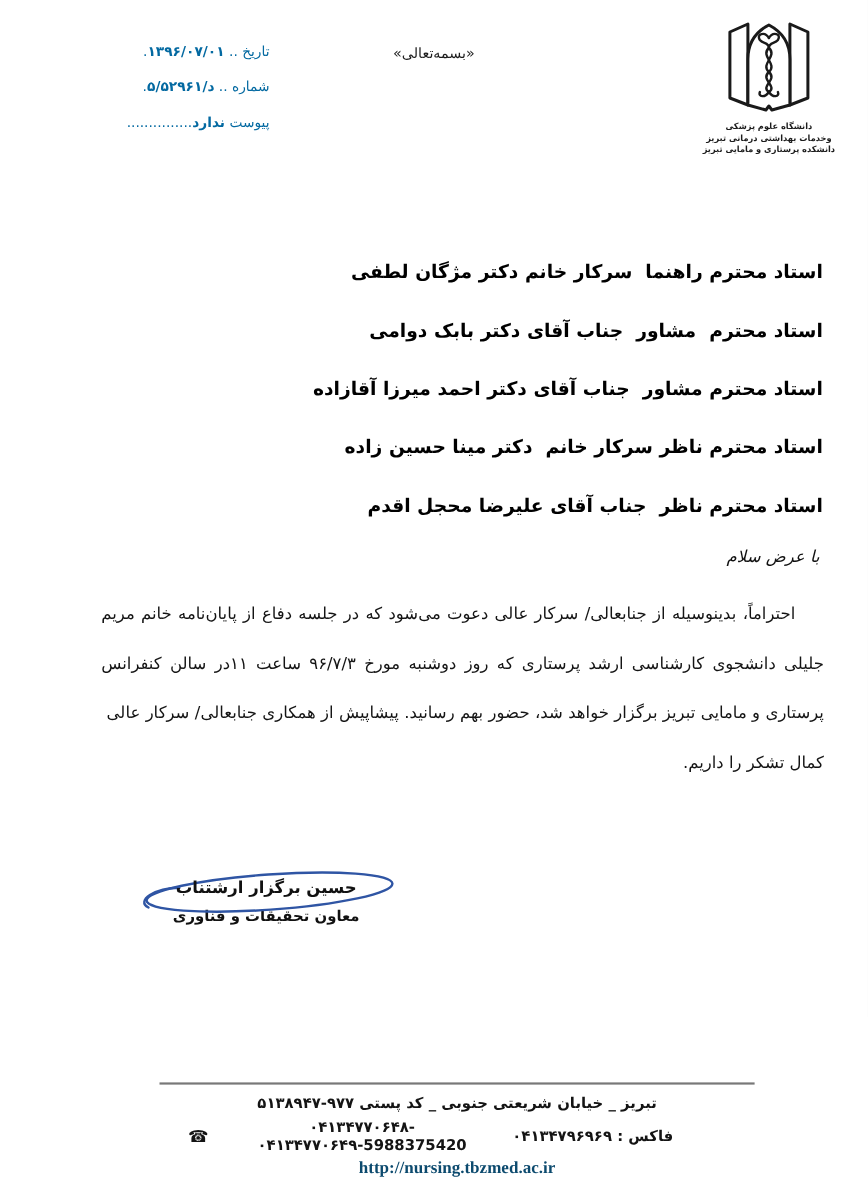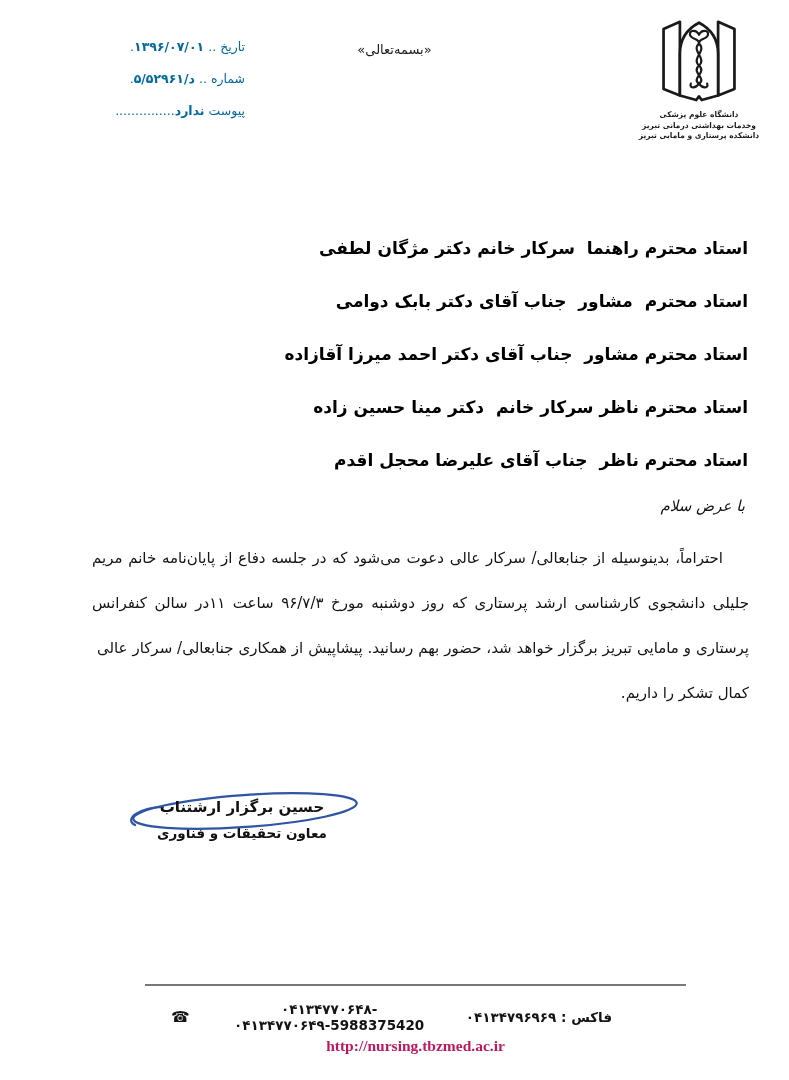--- a/index.html
+++ b/index.html
@@ -32,21 +32,21 @@
   .sig-name{position:relative;z-index:2;font-size:15px;font-weight:bold;line-height:20px;}
   .sig-title{font-size:13.5px;font-weight:bold;margin-top:8px;}
   .sig-scribble{position:absolute;top:-12px;left:-9px;z-index:1;}
   
   .footer{position:absolute;top:984px;left:145px;width:541px;border-top:2.5px solid #787878;padding-top:9px;text-align:center;}
   .f-line1{direction:rtl;font-size:13.5px;font-weight:bold;white-space:nowrap;color:#141414;}
   .f-line2{display:flex;direction:ltr;justify-content:space-between;align-items:center;padding:0 74px 0 26px;margin-top:6px;font-size:13.5px;font-weight:bold;color:#141414;}
   .f-phones{display:flex;align-items:center;gap:3px;direction:ltr;}
   .phone-icon{font-size:15px;line-height:15px;}
   .f-fax{direction:rtl;white-space:nowrap;}
-  .f-url{direction:ltr;font-family:"Liberation Serif",serif;font-weight:bold;font-size:15.5px;margin-top:4px;color:#be185d;}
+  .f-url{direction:ltr;font-family:"Liberation Serif",serif;font-weight:bold;font-size:15.5px;margin-top:4px;color:#0c4a6e;}
   .ltr{direction:ltr;unicode-bidi:isolate;}
 </style>
 </head>
 <body>
 
 <div class="page">
 
   <div class="meta">
     <div class="meta-row">
       <span>تاریخ</span>
@@ -104,20 +104,24 @@
       <g fill="none" stroke="#2f55a4" stroke-width="2.2" stroke-linecap="round">
         <ellipse cx="126" cy="26" rx="112" ry="16" transform="rotate(-4 126 26)"></ellipse>
         <path d="M16 40 C4 34 22 22 44 22"></path>
       </g>
     </svg>
     <div class="sig-name">حسین برگزار ارشتناب</div>
     <div class="sig-title">معاون تحقیقات و فناوری</div>
   </div>
 
   <div class="footer">
+    <div class="f-line1">
+      <span>تبریز _ خیابان شریعتی جنوبی _ کد پستی</span>
+      <span class="ltr" dir="ltr">۵۱۳۸۹۴۷-۹۷۷</span>
+    </div>
     <div class="f-line2">
       <span class="f-phones">
         <span class="phone-icon">☎</span>
         <span class="ltr" dir="ltr">۰۴۱۳۴۷۷۰۶۴۸- ۰۴۱۳۴۷۷۰۶۴۹-5988375420</span>
       </span>
       <span class="f-fax">
         <span>فاکس :</span>
         <span class="ltr" dir="ltr">۰۴۱۳۴۷۹۶۹۶۹</span>
       </span>
     </div>

